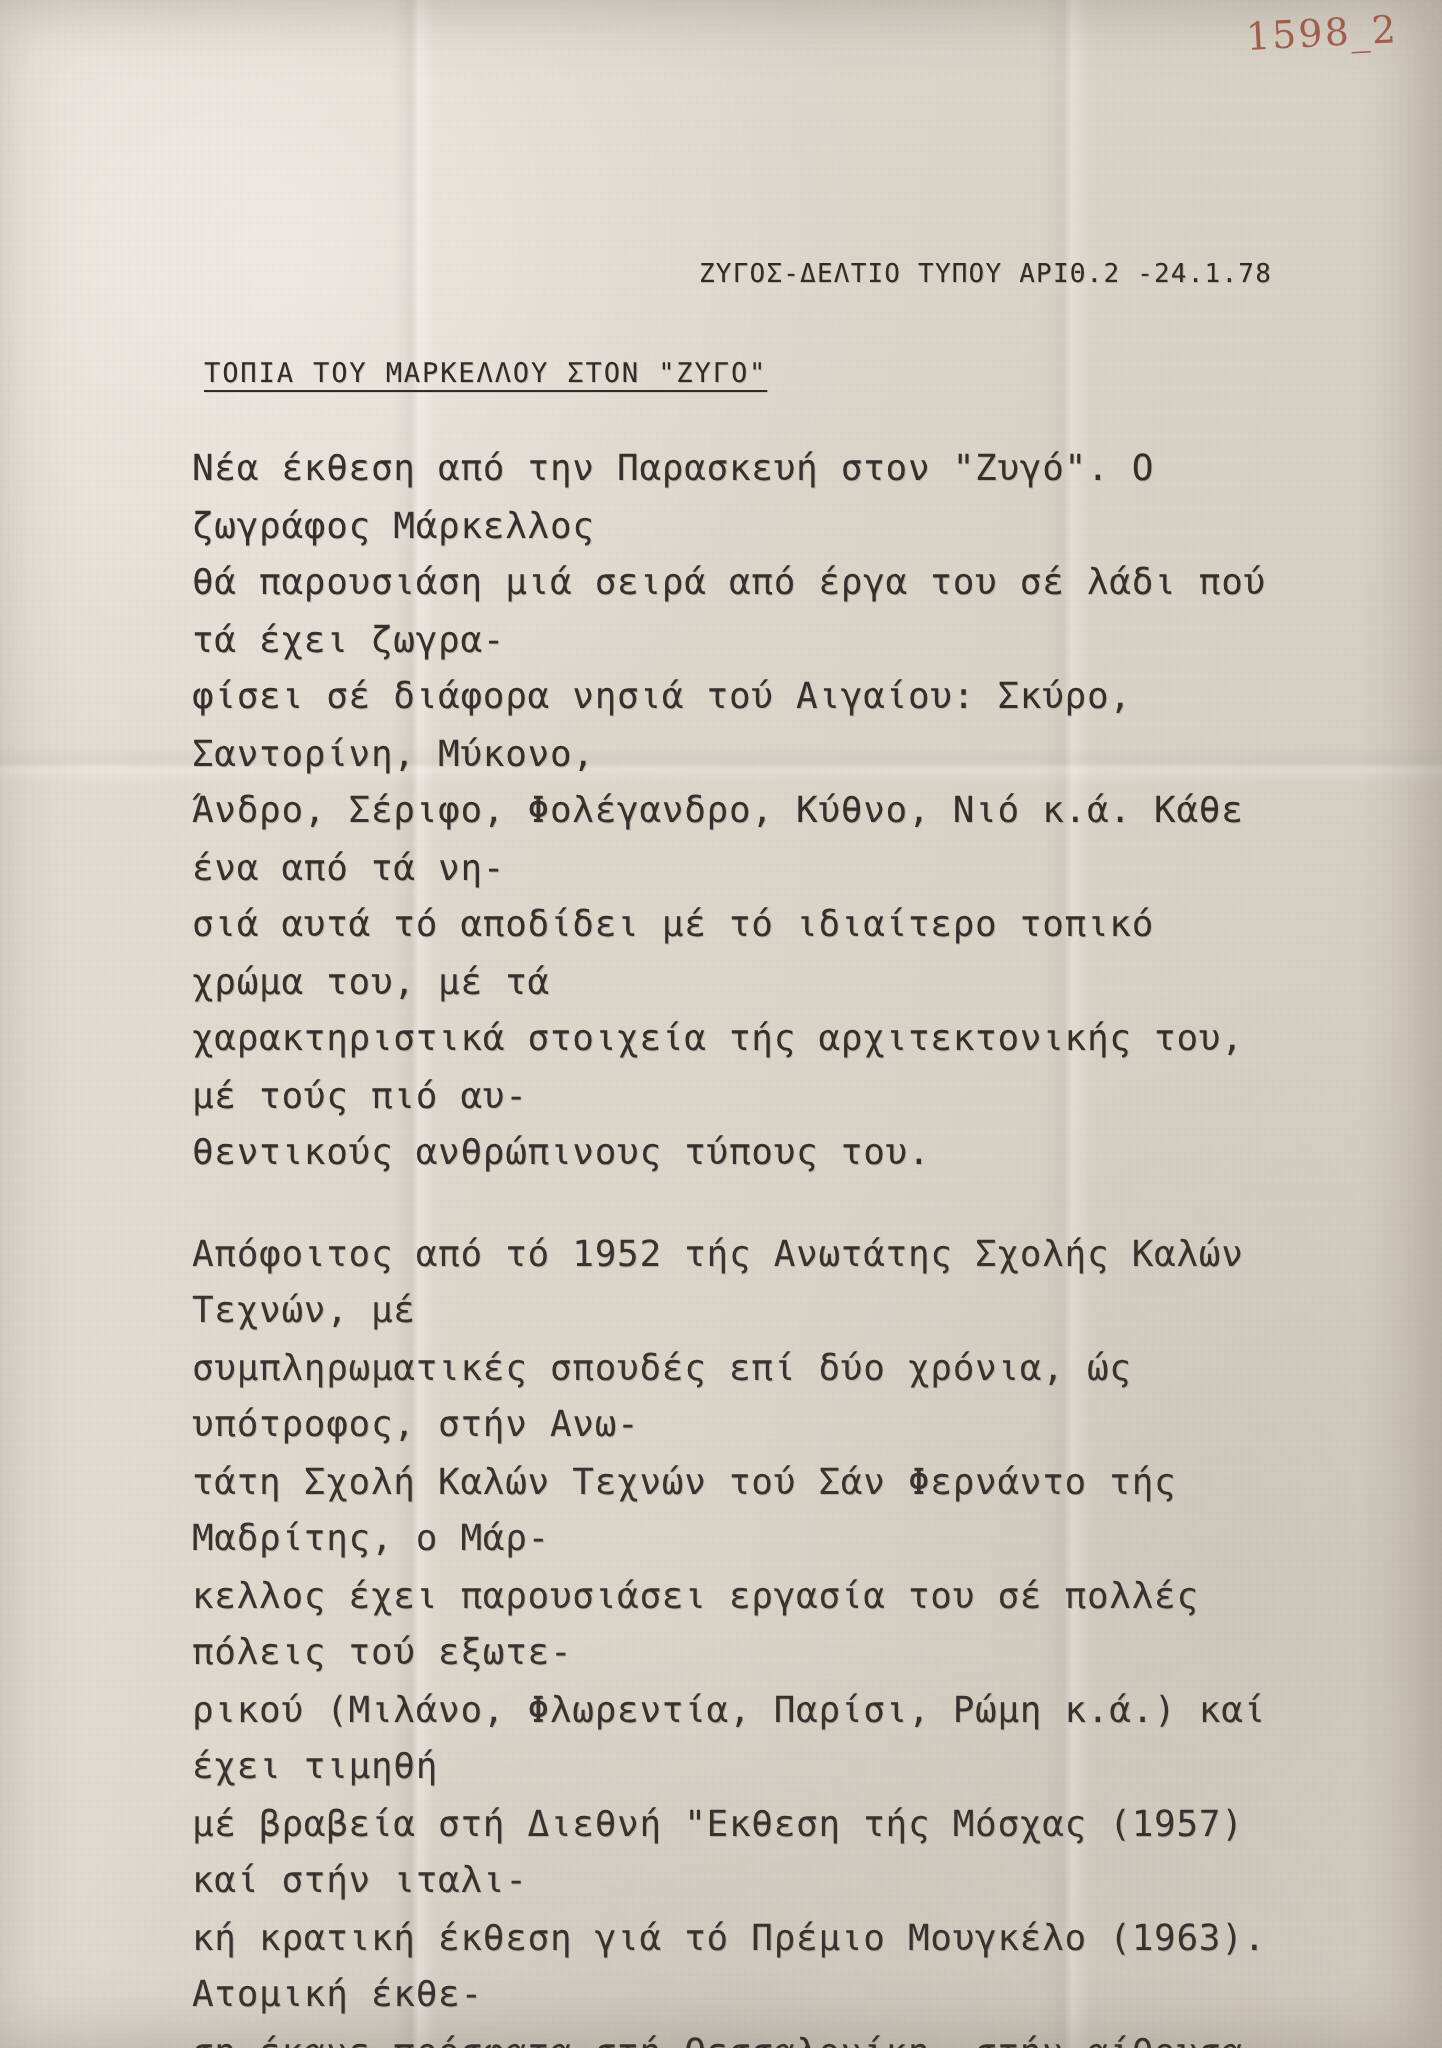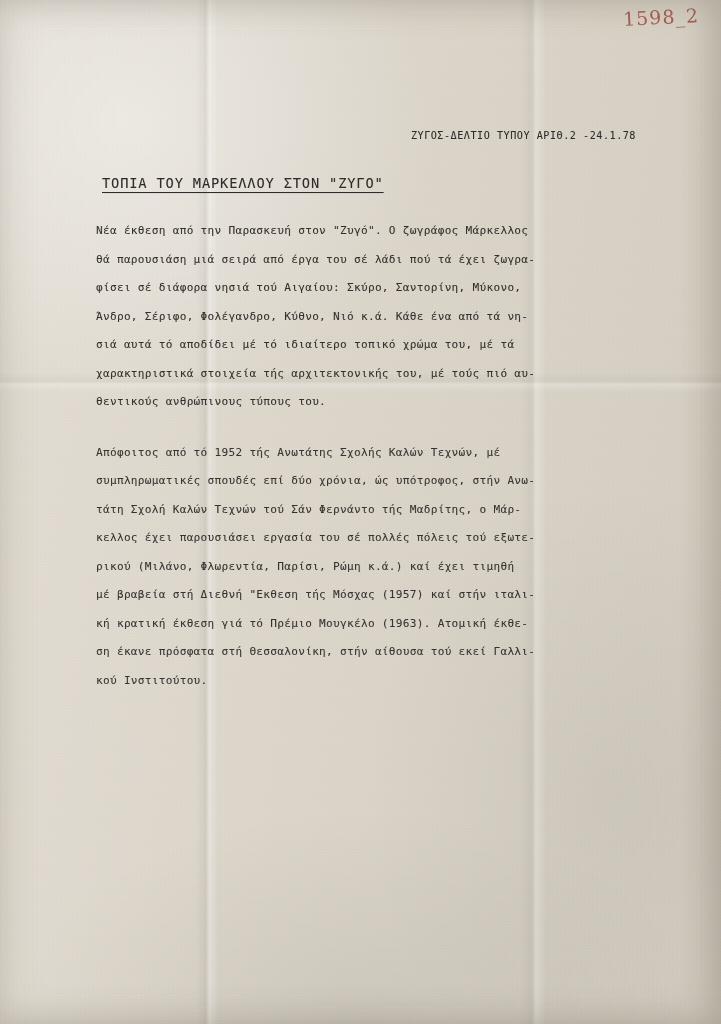--- a/index.html
+++ b/index.html
@@ -65,37 +65,37 @@
 
   .doc-body {
     position: absolute;
     left: 96px;
     top: 130px;
     width: 540px;
   }
 
   .header-line {
     text-align: right;
-    font-size: 10px;
+    font-size: 13px;
     letter-spacing: 0.6px;
     margin-bottom: 34px;
     white-space: nowrap;
   }
 
   .doc-title {
     font-size: 13.6px;
     letter-spacing: 0.9px;
     text-decoration: underline;
     text-underline-offset: 4px;
     margin: 0 0 26px 6px;
     font-weight: normal;
   }
 
   .para {
-    font-size: 11px;
+    font-size: 18px;
     line-height: 28.5px;
     letter-spacing: 0.35px;
     margin: 0 0 22px 0;
     white-space: pre-wrap;
     text-align: left;
   }
 
   
   .para, .doc-title, .header-line {
     text-shadow: 0.4px 0.3px 0 rgba(60,55,50,0.22);

